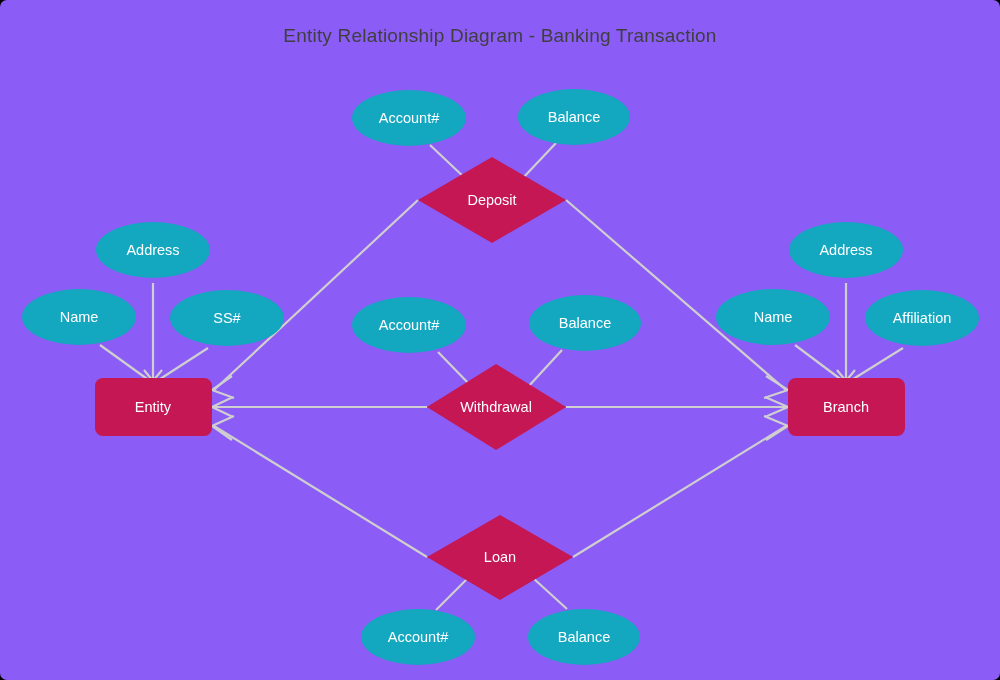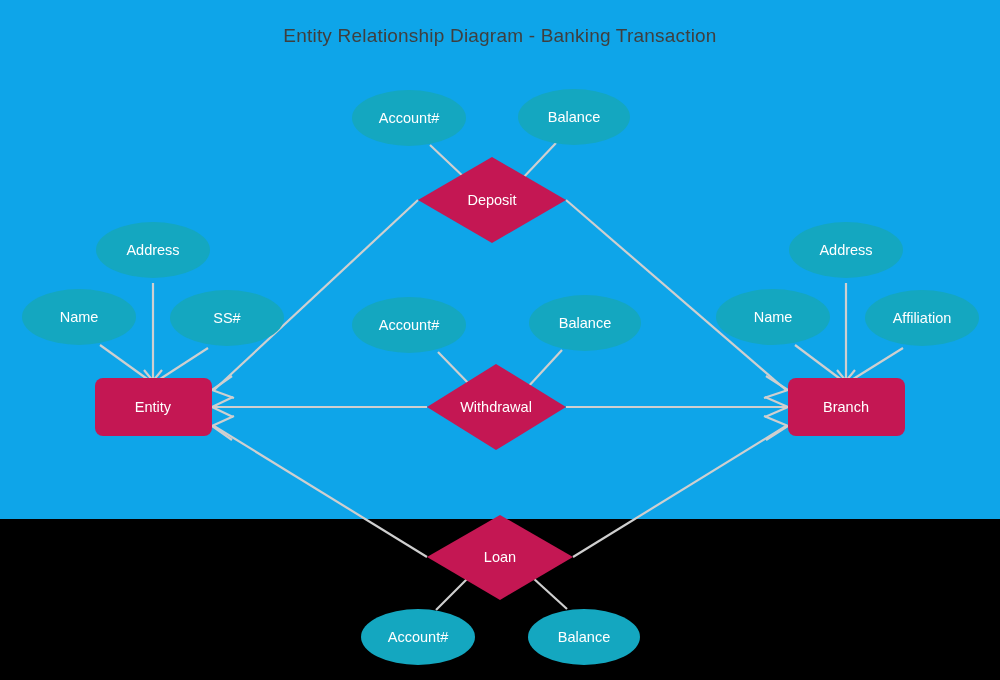--- a/index.html
+++ b/index.html
@@ -9,22 +9,23 @@
   }
   body {
     width: 1000px;
     height: 680px;
     overflow: hidden;
     font-family: "Liberation Sans", sans-serif;
   }
   #canvas {
     position: relative;
     width: 1000px;
-    height: 519px;
-    background: #0ea5e9;
+    height: 680px;
+    background: #8b5cf6;
+    border-radius: 7px;
   }
   #diagram-svg {
     position: absolute;
     top: 0;
     left: 0;
     width: 1000px;
     height: 680px;
     display: block;
   }
   .diagram-title {

